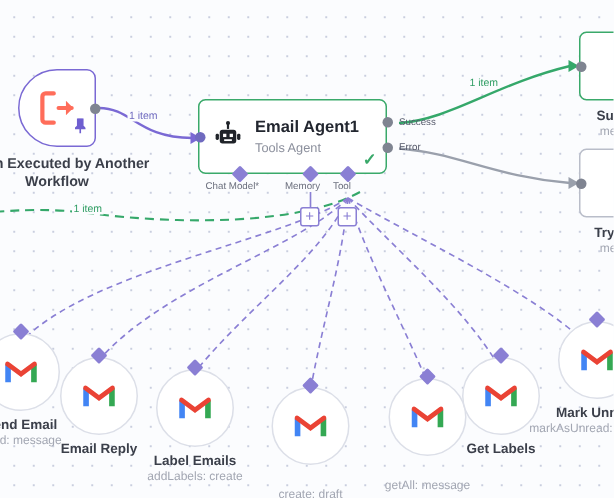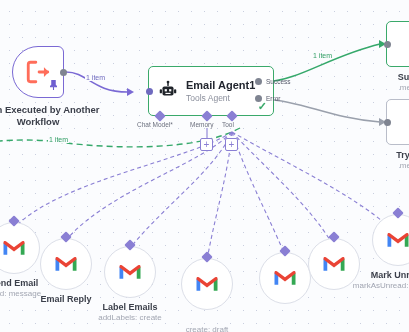--- a/index.html
+++ b/index.html
@@ -31,21 +31,20 @@
     text-align:center;font-size:9.5px;font-weight:700;color:#3b3f4a;line-height:12px;
   }
   .pin-mark{position:absolute;right:6px;bottom:3px;}
 
   
   .agent-node{
     position:absolute;left:132px;top:66px;width:126px;height:50px;
     background:#fff;border:1.4px solid #3aa96a;border-radius:5px;
     box-sizing:border-box;display:flex;align-items:center;
     padding-left:8px;
-    margin-left:16px;
   }
   .agent-texts{margin-left:7px;display:flex;flex-direction:column;justify-content:center;}
   .agent-title{font-size:11px;font-weight:700;color:#22262f;line-height:13px;}
   .agent-sub{font-size:8.5px;color:#8b8f9c;line-height:11px;margin-top:1px;}
   .agent-check{position:absolute;right:6px;bottom:2px;color:#3aa96a;font-size:11px;font-weight:700;}
 
   .port-dot{position:absolute;width:7px;height:7px;border-radius:50%;background:#7f8491;}
   .port-text{position:absolute;font-size:6.5px;color:#55596a;white-space:nowrap;}
 
   
@@ -238,32 +237,34 @@
 <div class="tool" style="left:259px;top:252px;">
   <div class="tdia"></div>
   <div class="circle">
     <svg width="24" height="18" viewBox="0 0 32 24">
       <path d="M2 4 L2 21 L7 21 L7 10 L16 17 L25 10 L25 21 L30 21 L30 4 L25 4 L16 11 L7 4 Z" fill="#fff"></path>
       <path d="M2 21 L2 6 a2 2 0 0 1 3.2-1.6 L7 6 L7 21 Z" fill="#4285f4"></path>
       <path d="M25 21 L25 6 l1.8-1.6 A2 2 0 0 1 30 6 l0 15 Z" fill="#34a853"></path>
       <path d="M2 6 L16 16.5 L30 6 L30 4.6 A2 2 0 0 0 26.8 3 L16 11 L5.2 3 A2 2 0 0 0 2 4.6 Z" fill="#ea4335"></path>
     </svg>
   </div>
+  <div class="tsub">getAll: message</div>
 </div>
 
 <div class="tool" style="left:308px;top:238px;">
   <div class="tdia"></div>
   <div class="circle">
     <svg width="24" height="18" viewBox="0 0 32 24">
       <path d="M2 4 L2 21 L7 21 L7 10 L16 17 L25 10 L25 21 L30 21 L30 4 L25 4 L16 11 L7 4 Z" fill="#fff"></path>
       <path d="M2 21 L2 6 a2 2 0 0 1 3.2-1.6 L7 6 L7 21 Z" fill="#4285f4"></path>
       <path d="M25 21 L25 6 l1.8-1.6 A2 2 0 0 1 30 6 l0 15 Z" fill="#34a853"></path>
       <path d="M2 6 L16 16.5 L30 6 L30 4.6 A2 2 0 0 0 26.8 3 L16 11 L5.2 3 A2 2 0 0 0 2 4.6 Z" fill="#ea4335"></path>
     </svg>
   </div>
+  <div class="tname">Get Labels</div>
 </div>
 
 <div class="tool" style="left:372px;top:214px;">
   <div class="tdia"></div>
   <div class="circle">
     <svg width="24" height="18" viewBox="0 0 32 24">
       <path d="M2 4 L2 21 L7 21 L7 10 L16 17 L25 10 L25 21 L30 21 L30 4 L25 4 L16 11 L7 4 Z" fill="#fff"></path>
       <path d="M2 21 L2 6 a2 2 0 0 1 3.2-1.6 L7 6 L7 21 Z" fill="#4285f4"></path>
       <path d="M25 21 L25 6 l1.8-1.6 A2 2 0 0 1 30 6 l0 15 Z" fill="#34a853"></path>
       <path d="M2 6 L16 16.5 L30 6 L30 4.6 A2 2 0 0 0 26.8 3 L16 11 L5.2 3 A2 2 0 0 0 2 4.6 Z" fill="#ea4335"></path>

